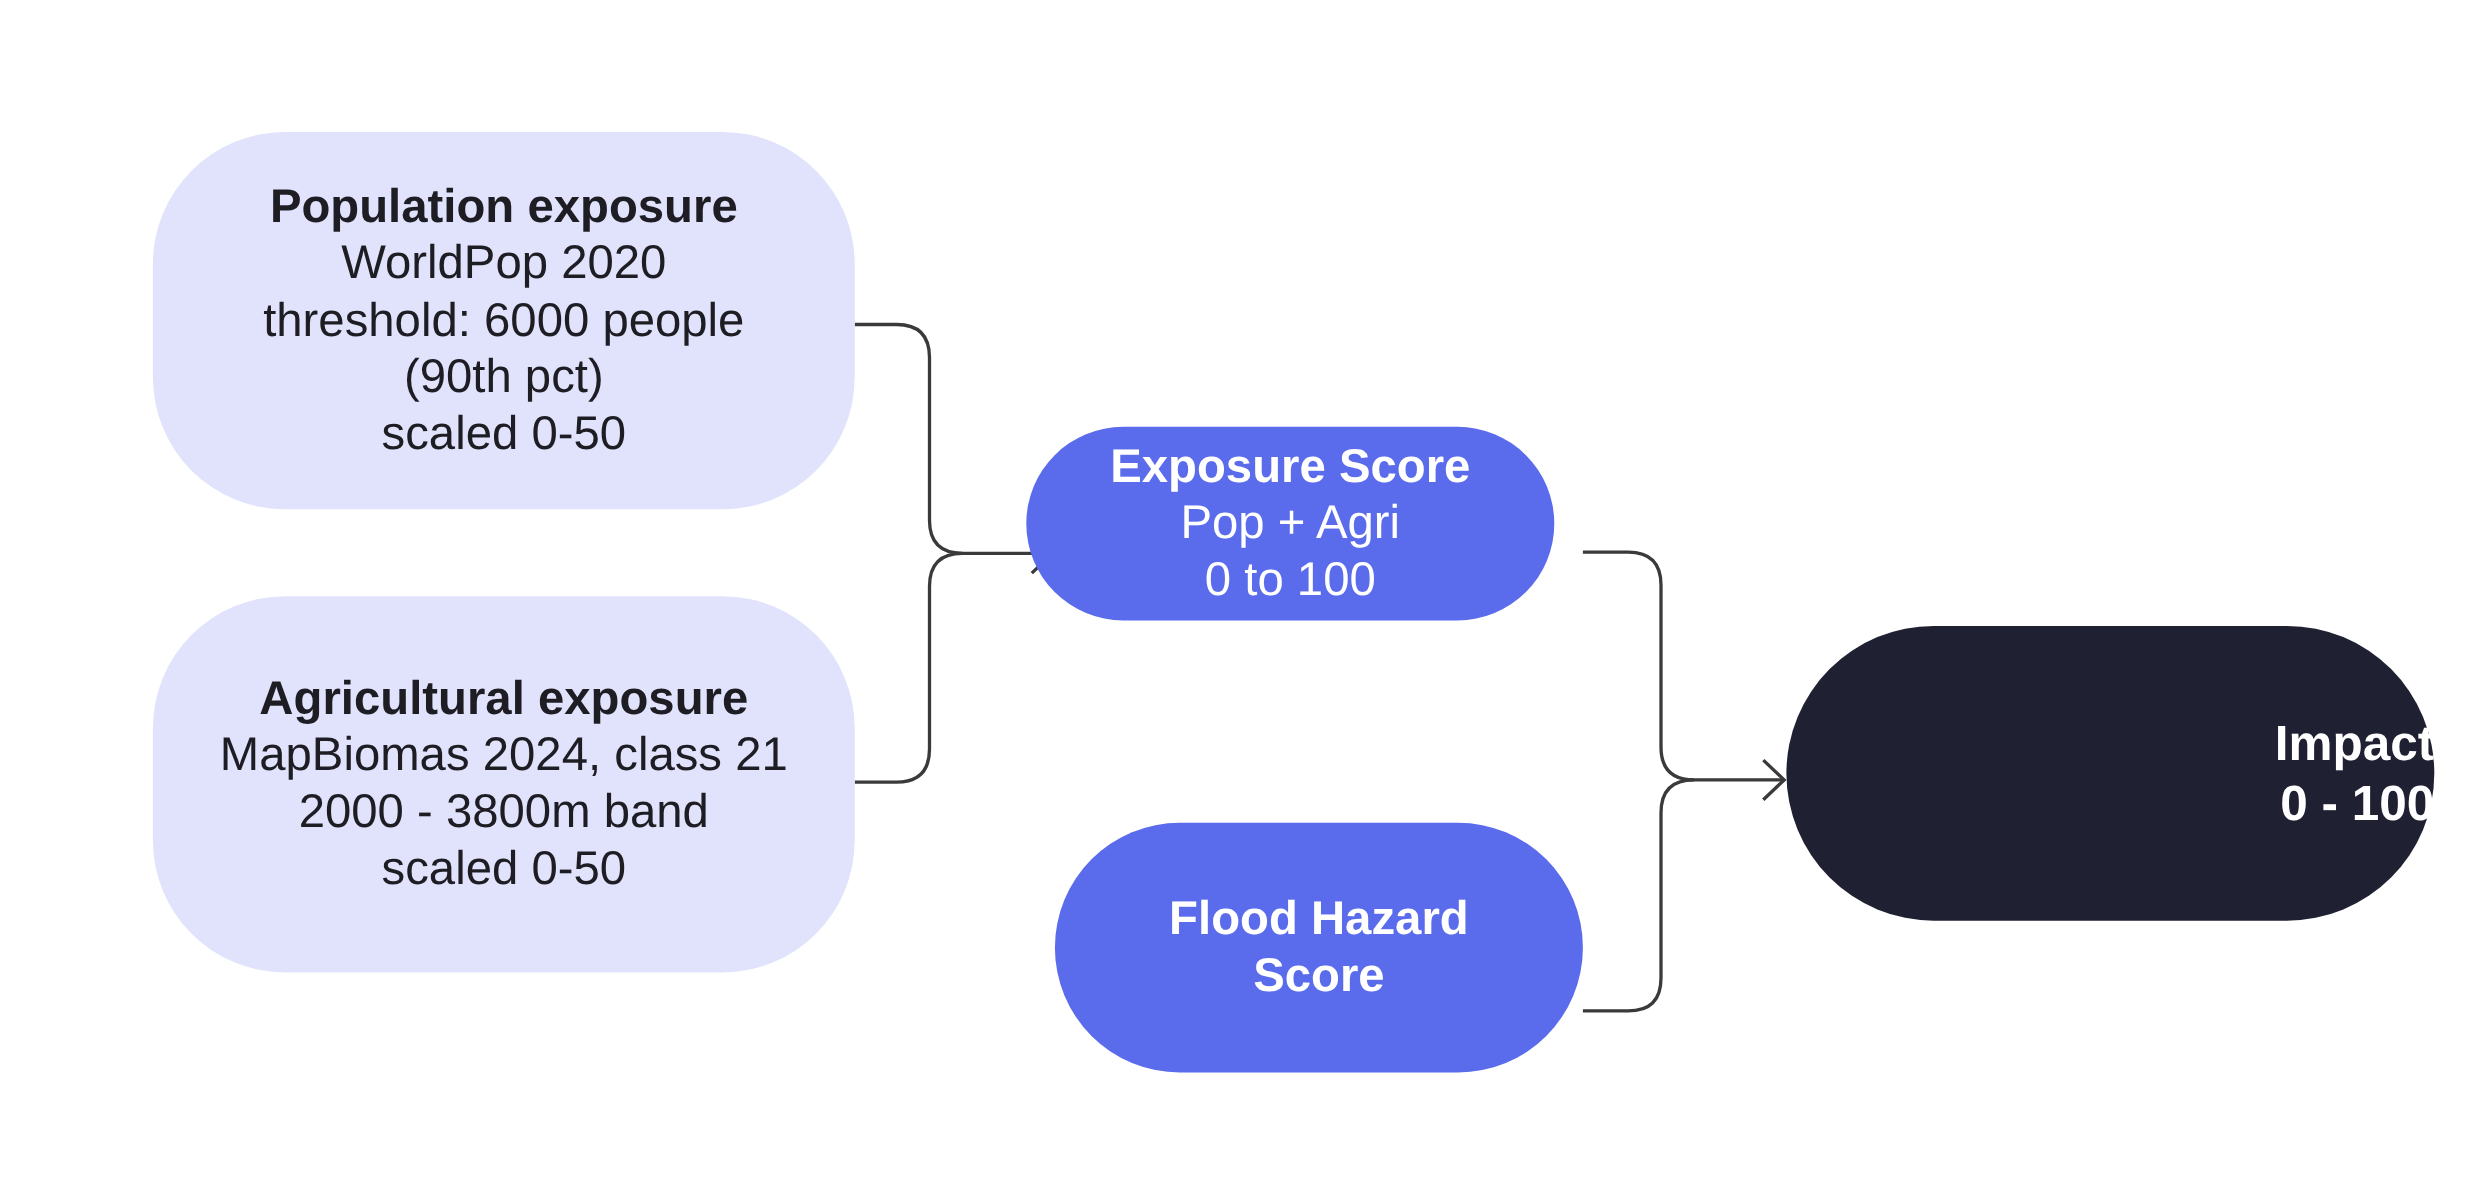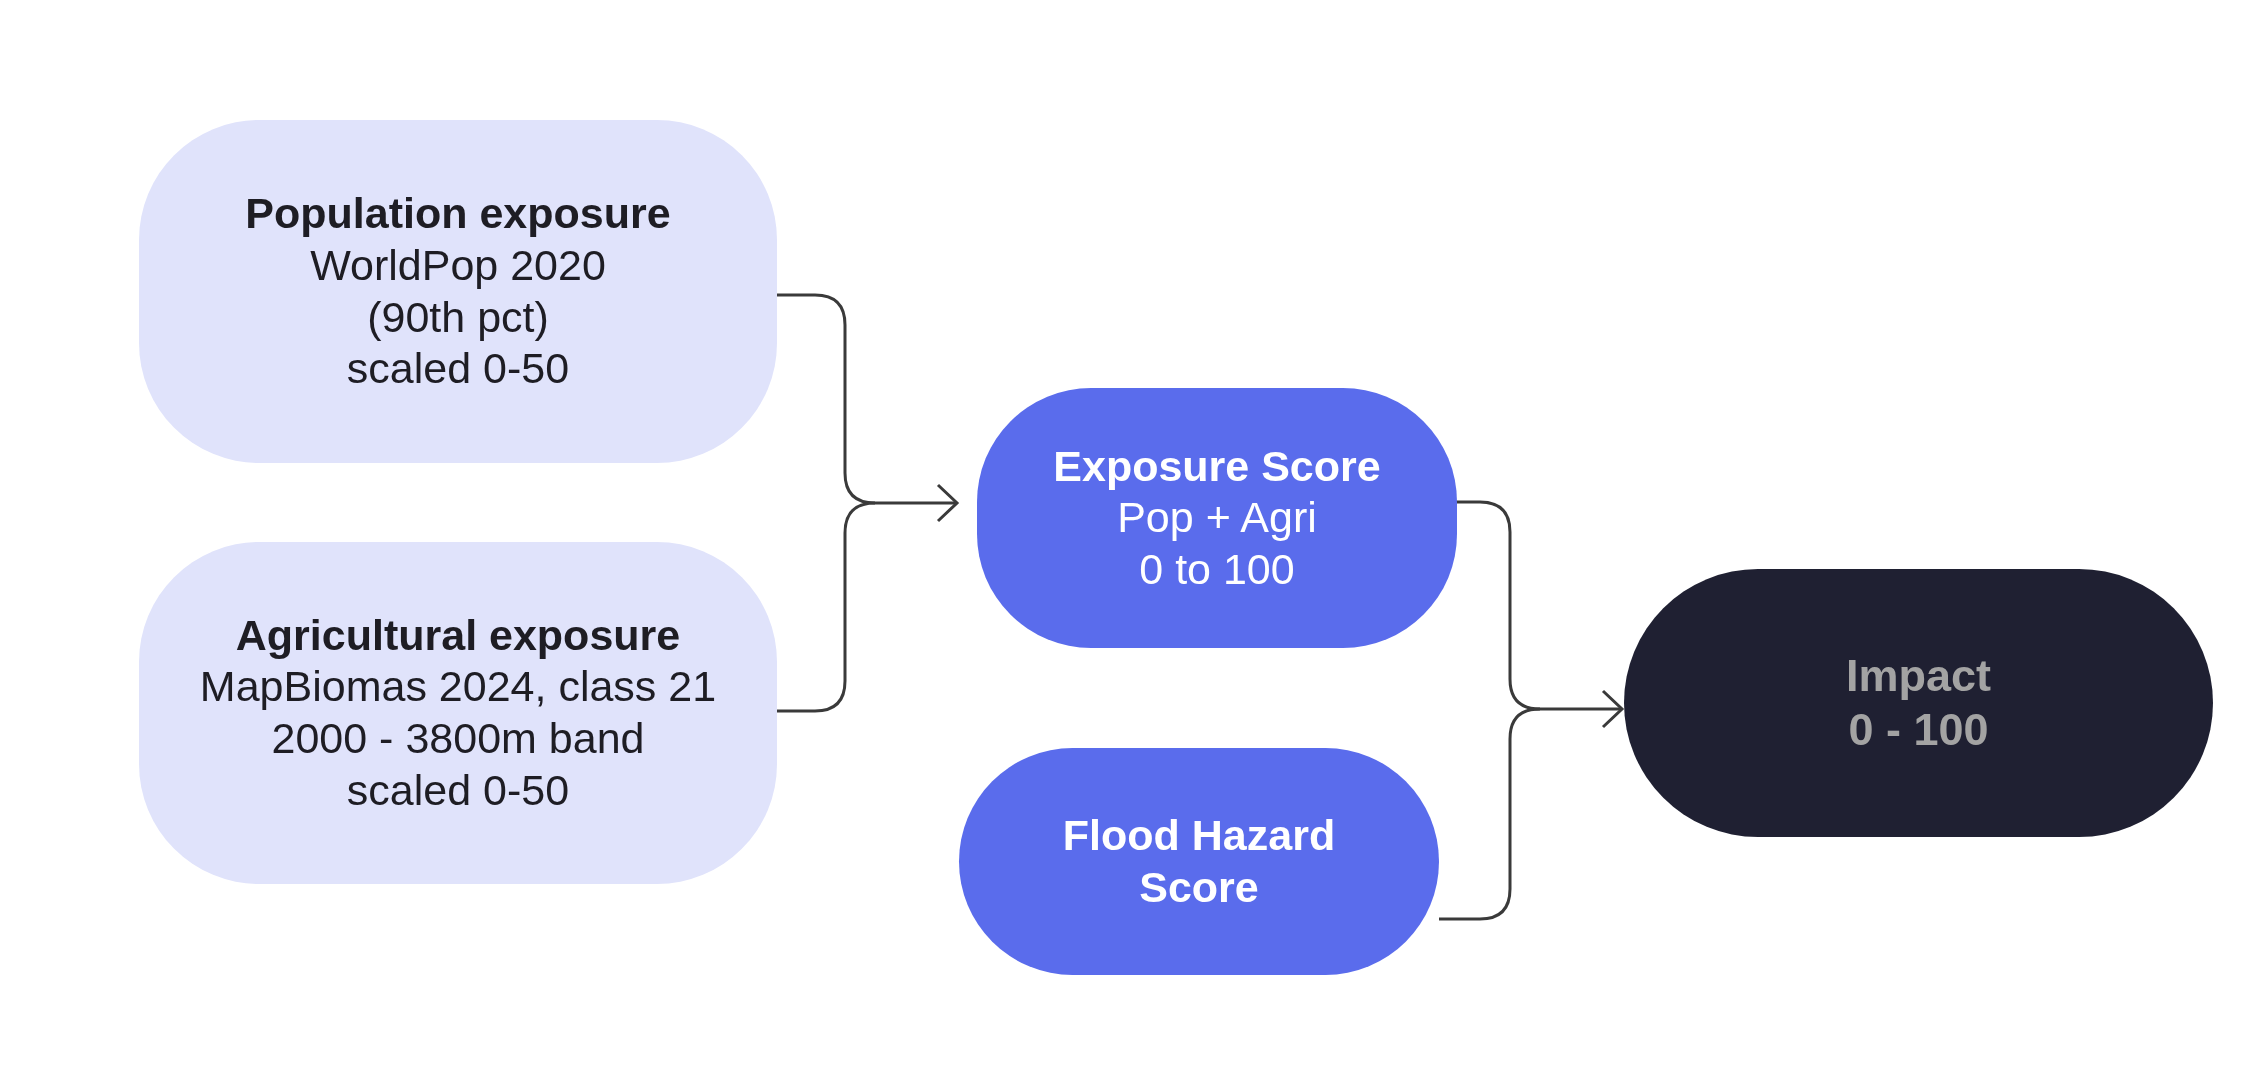--- a/index.html
+++ b/index.html
@@ -5,21 +5,21 @@
   html, body { margin:0; padding:0; background:#ffffff; }
   body { width:2247px; height:1077px; position:relative; overflow:hidden;
          font-family:"Liberation Sans", "DejaVu Sans", sans-serif; }
   .node { position:absolute; display:flex; flex-direction:column; align-items:center;
           justify-content:center; text-align:center; box-sizing:border-box; }
   .node .line { display:block; line-height:1.2; white-space:nowrap; }
   .light { background:#e0e3fb; color:#1e1d24; border-radius:120px; font-size:43px; }
   .light .title { font-weight:bold; }
   .blue { background:#5a6cec; color:#ffffff; border-radius:114px; font-size:43px; }
   .blue .title { font-weight:bold; }
-  .dark { background:#1f2032; color:#a3a3a3; border-radius:134px; font-size:45px; font-weight:bold; }
+  .dark { background:#1f2032; color:#ffffff; border-radius:134px; font-size:45px; font-weight:bold;align-items:flex-end; }
   .dark .line { font-weight:bold; }
   svg.connectors { position:absolute; left:0; top:0; }
   .conn { fill:none; stroke:#3a3a3a; stroke-width:3; }
 </style>
 </head>
 <body>
 
 <svg class="connectors" width="2247" height="1077">
 
   <path class="conn" d="M777 295 H815 Q845 295 845 325 V473 Q845 503 875 503 H956"></path>
@@ -29,32 +29,33 @@
 
   <path class="conn" d="M1439 502 H1480 Q1510 502 1510 532 V679 Q1510 709 1540 709 H1621"></path>
 
   <path class="conn" d="M1439 919 H1480 Q1510 919 1510 889 V739 Q1510 709 1540 709"></path>
   <polyline class="conn" points="1603,691 1622,709 1603,727"></polyline>
 </svg>
 
 <div class="node light" style="left:139px; top:120px; width:638px; height:343px;">
   <span class="line title">Population exposure</span>
   <span class="line">WorldPop 2020</span>
+  <span class="line">threshold: 6000 people</span>
   <span class="line">(90th pct)</span>
   <span class="line">scaled 0-50</span>
 </div>
 
 <div class="node light" style="left:139px; top:542px; width:638px; height:342px;">
   <span class="line title">Agricultural exposure</span>
   <span class="line">MapBiomas 2024, class 21</span>
   <span class="line">2000 - 3800m band</span>
   <span class="line">scaled 0-50</span>
 </div>
 
-<div class="node blue" style="left:977px; top:388px; width:480px; height:260px;">
+<div class="node blue" style="left:933px; top:388px; width:480px; height:176px;">
   <span class="line title">Exposure Score</span>
   <span class="line">Pop + Agri</span>
   <span class="line">0 to 100</span>
 </div>
 
 <div class="node blue" style="left:959px; top:748px; width:480px; height:227px;">
   <span class="line title">Flood Hazard</span>
   <span class="line title">Score</span>
 </div>
 

